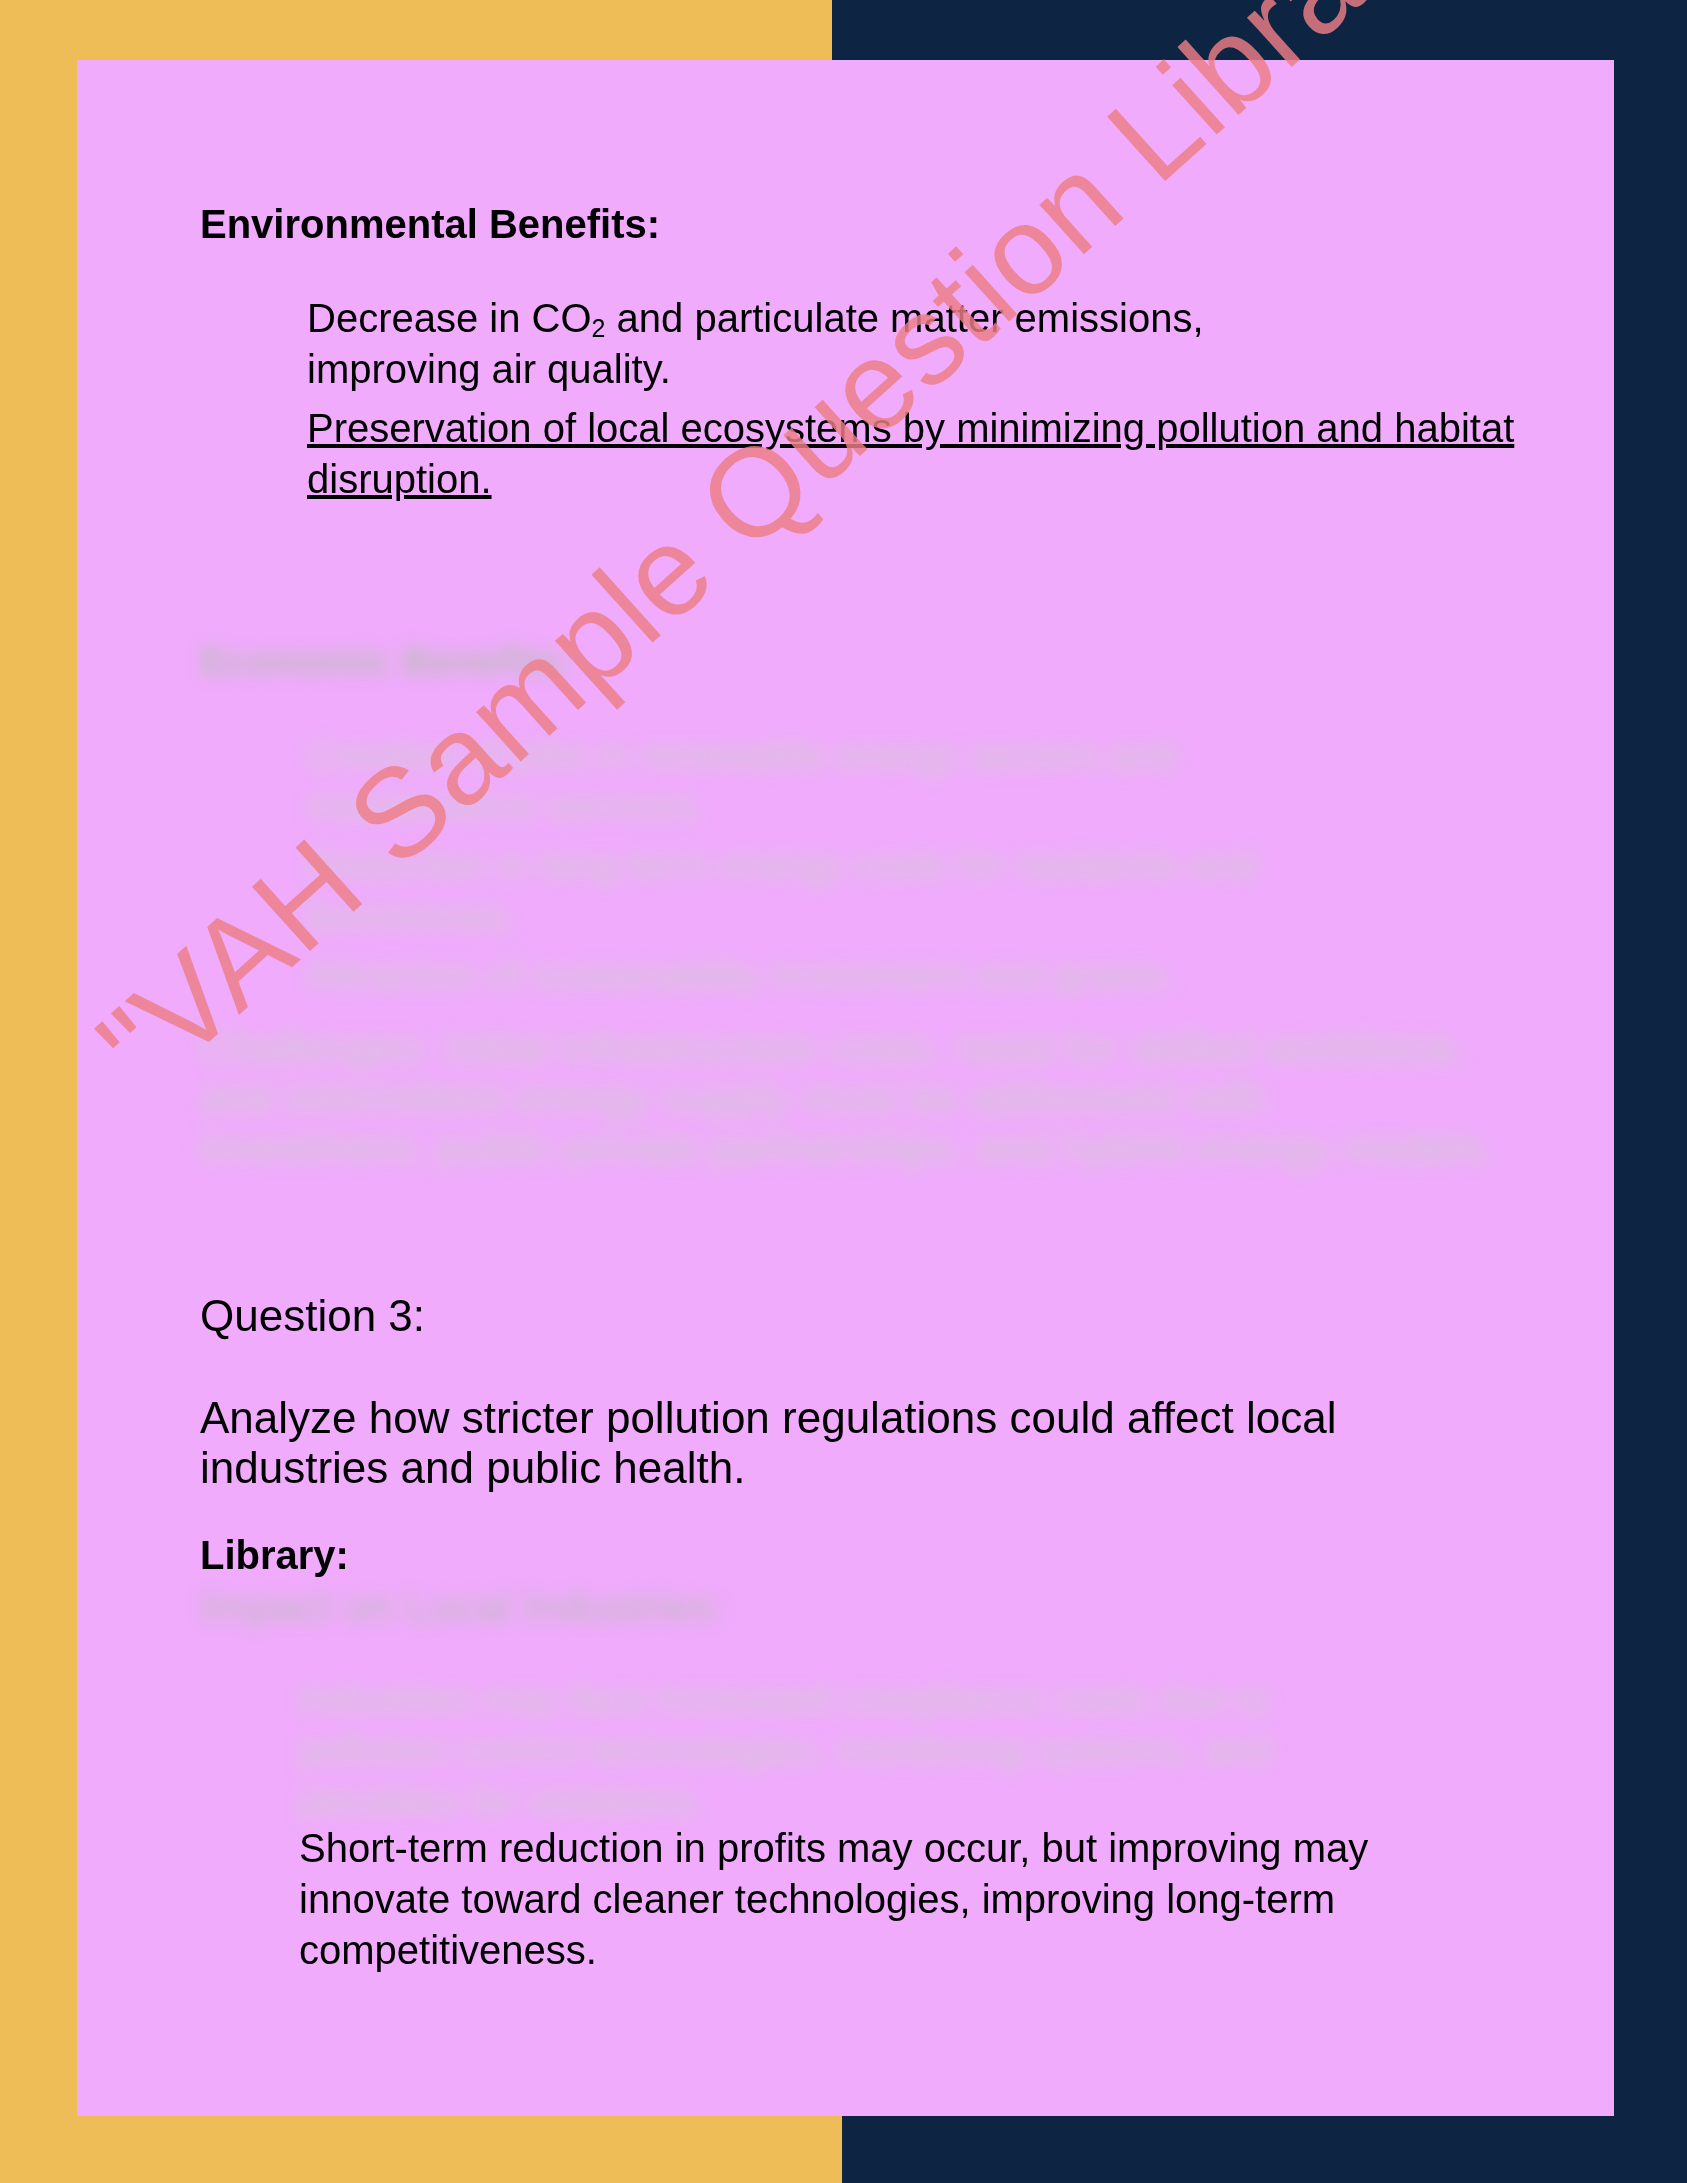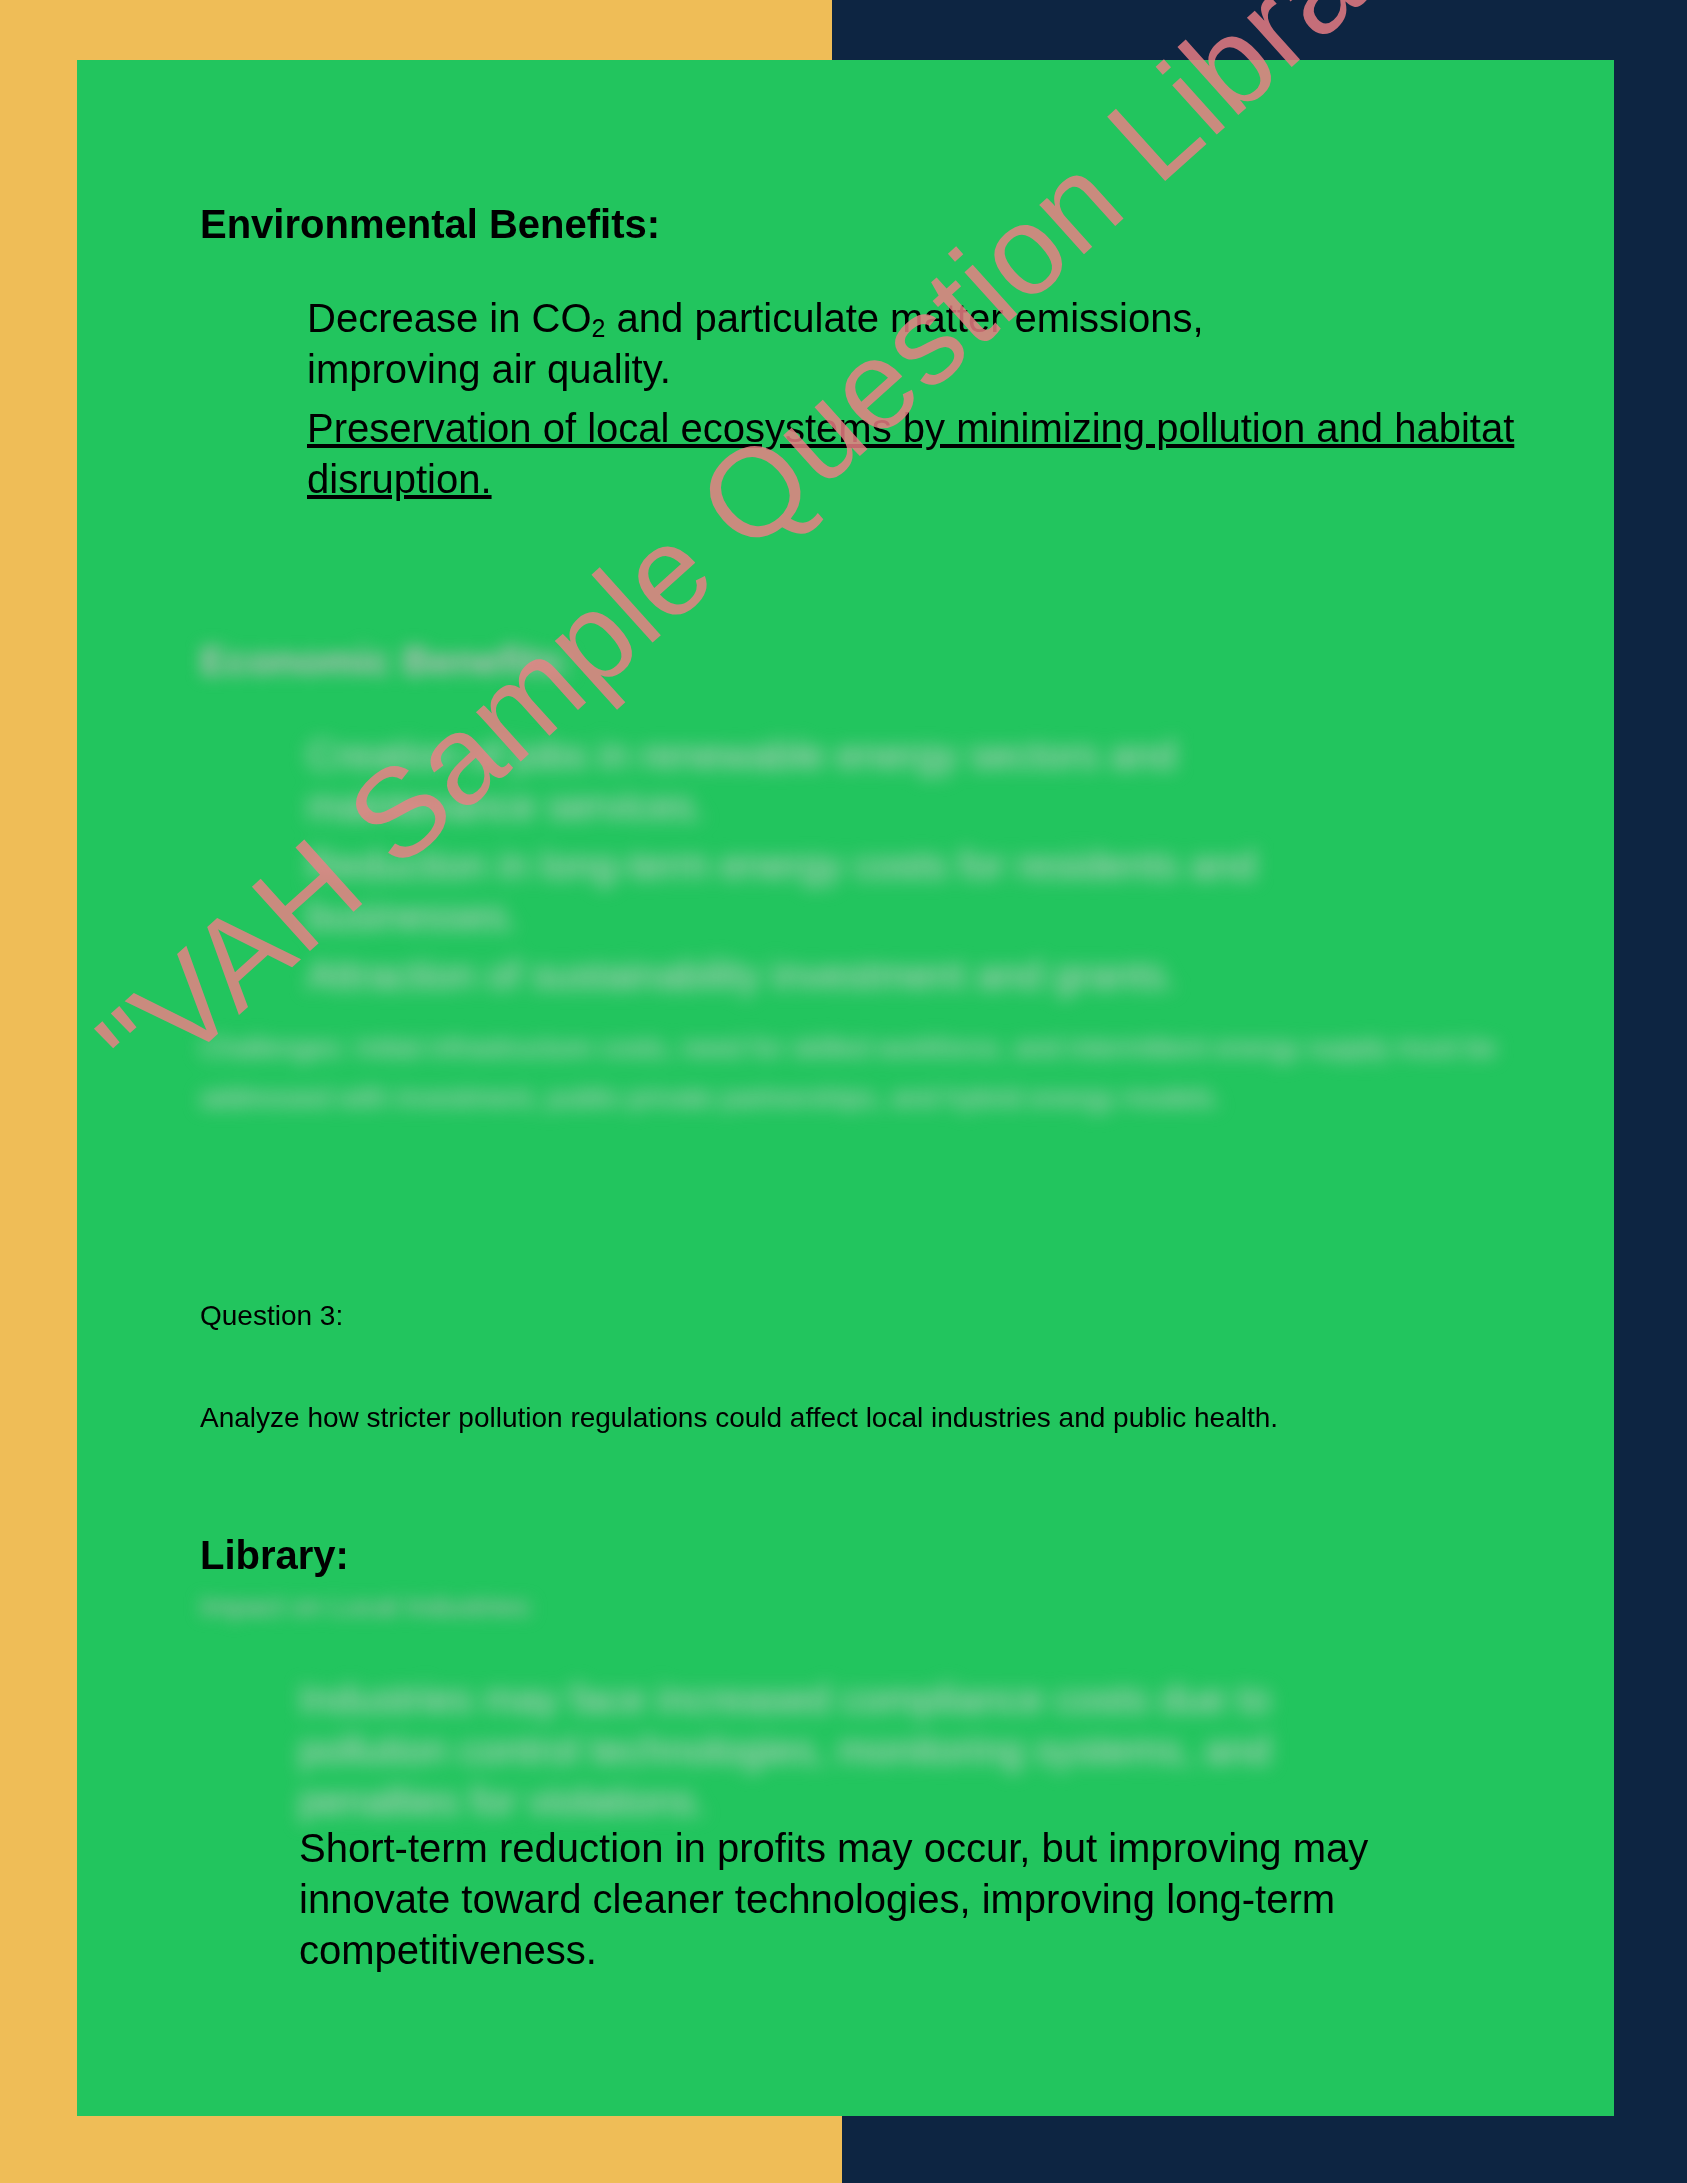--- a/index.html
+++ b/index.html
@@ -6,25 +6,25 @@
     body {
       width: 1687px; height: 2183px; position: relative; overflow: hidden;
       font-family: "Liberation Sans", sans-serif; color: #000;
       background: #0d2542;
     }
     .frame-yellow-top { position: absolute; left: 0; top: 0; width: 832px; height: 60px; background: #efbd57; }
     .frame-yellow-left { position: absolute; left: 0; top: 0; width: 77px; height: 2183px; background: #efbd57; }
     .frame-yellow-bottom { position: absolute; left: 0; top: 2115px; width: 842px; height: 68px; background: #efbd57; }
     .page {
       position: absolute; left: 77px; top: 60px; width: 1537px; height: 2056px;
-      background: #22c55e;
+      background: #f0abfc;
     }
     .content { position: absolute; left: 0; top: 0; width: 100%; height: 100%; }
     .heading { position: absolute; left: 123px; font-weight: bold; font-size: 40px; line-height: 50px; }
-    .plain { position: absolute; left: 123px; font-size: 28px; line-height: 50px; }
+    .plain { position: absolute; left: 123px; font-size: 44px; line-height: 50px; }
     .indent { position: absolute; left: 222px; font-size: 40px; line-height: 51px; width: 1283px; }
     .indent p { margin: 8px; }
     sub { font-size: 25px; vertical-align: -5.3px; line-height: 0; }
     .blur { filter: blur(8px); color: #bdbdbd; }
     .blur-strong { filter: blur(9.3px); color: #cfcfcf; }
     .watermark {
       position: absolute; left: 119px; top: 992px;
       font-size: 126px; color: #ee7f86; opacity: 0.82; white-space: nowrap;
       transform: rotate(-42deg); transform-origin: left center;
       pointer-events: none; letter-spacing: 1.3px;

